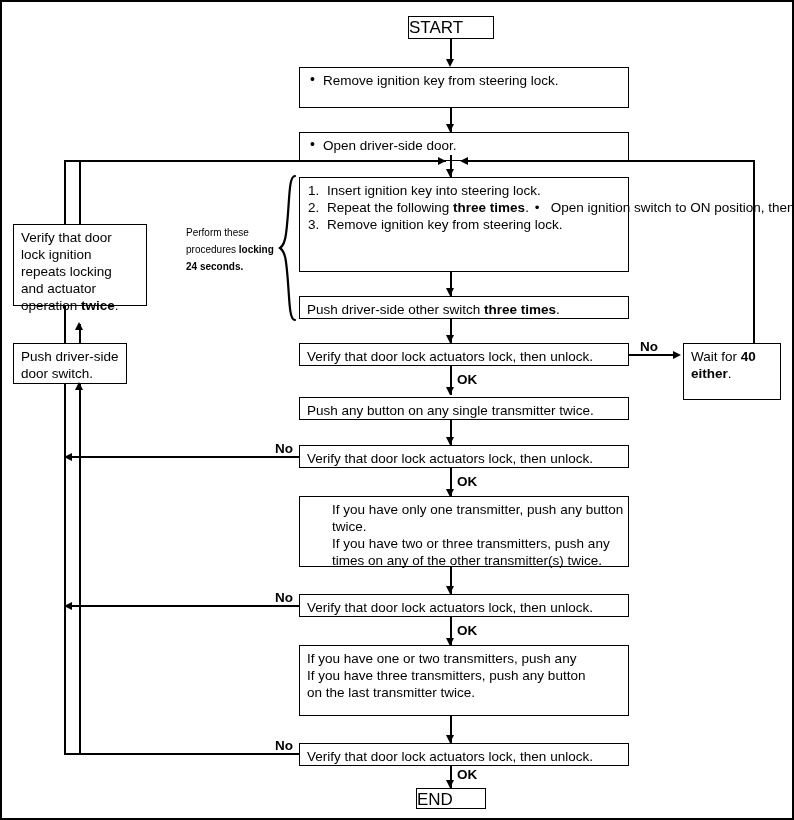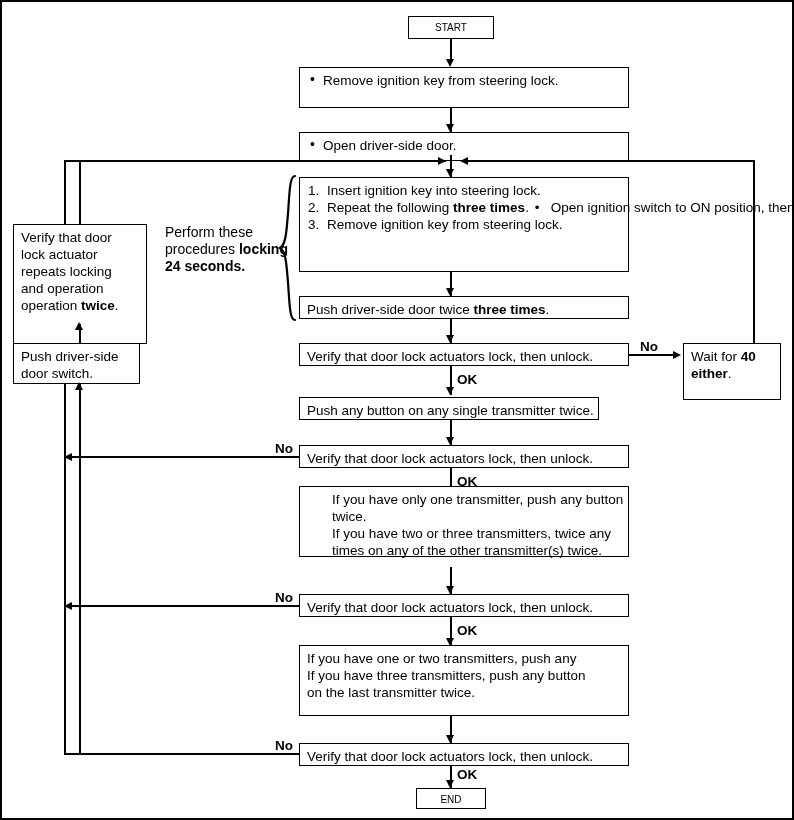--- a/index.html
+++ b/index.html
@@ -21,23 +21,23 @@
     position: absolute;
     box-sizing: border-box;
     border: 1.5px solid #000000;
     background: #ffffff;
     font-size: 13.5px;
     line-height: 17px;
     color: #000000;
     padding: 4px 7px;
   }
   .node.term {
-    text-align: center;
+    text-align: left;
     padding: 2px 0;
-    font-size: 10px;
+    font-size: 17px;
   }
   .node .ln { display: block; white-space: nowrap; }
   .node b { font-weight: bold; }
 
   
   .blist { margin: 0; padding: 0; list-style: none; }
   .blist li {
     position: relative;
     padding-left: 16px;
     white-space: nowrap;
@@ -108,23 +108,24 @@
 
   .edgelabel {
     position: absolute;
     font-size: 13.5px;
     font-weight: bold;
     color: #000000;
     white-space: nowrap;
   }
   .note {
     position: absolute;
-    font-size: 14px;
+    font-size: 10px;
     line-height: 17px;
     color: #000000;
+    margin-left: 21px;
   }
   .note .ln { display: block; white-space: nowrap; }
   .brace {
     position: absolute;
     color: #000000;
   }
 </style>
 </head>
 <body>
 
@@ -179,21 +180,21 @@
       <li>
         <span class="num">3.</span>
         <span>Remove ignition key from steering lock.</span>
       </li>
     </ul>
   </div>
   <div class="vline" style="left:448px; top:270px; height:24px;"></div>
   <div class="arrow-d" style="left:444px; top:286px;"></div>
 
   <div class="node" style="left:297px; top:294px; width:330px; height:23px;">
-    <span class="ln"><span>Push driver-side door twice </span><b>three times</b><span>.</span></span>
+    <span class="ln"><span>Push driver-side other switch </span><b>three times</b><span>.</span></span>
   </div>
   <div class="vline" style="left:448px; top:317px; height:24px;"></div>
   <div class="arrow-d" style="left:444px; top:333px;"></div>
 
   <div class="brace" style="left:276px; top:172px; width:22px; height:148px;">
     <svg width="22" height="148" viewBox="0 0 22 148">
       <path d="M17 2 C10 2, 12 30, 8 60 C7 68, 5 72, 2 74 C5 76, 7 80, 8 88 C12 118, 10 146, 17 146" fill="none" stroke="#000" stroke-width="2.2" stroke-linecap="round"></path>
     </svg>
   </div>
   <div class="note" style="left:163px; top:222px; width:115px;">
@@ -212,42 +213,42 @@
 
   <div class="node" style="left:681px; top:341px; width:98px; height:57px;">
     <span class="ln"><span>Wait for </span><b>40</b></span>
     <span class="ln"><b>either</b><span>.</span></span>
   </div>
 
   <div class="vline" style="left:448px; top:364px; height:29px;"></div>
   <div class="arrow-d" style="left:444px; top:385px;"></div>
   <div class="edgelabel" style="left:455px; top:370px;">OK</div>
 
-  <div class="node" style="left:297px; top:395px; width:300px; height:23px;">
+  <div class="node" style="left:297px; top:395px; width:330px; height:23px;">
     <span class="ln">Push any button on any single transmitter twice.</span>
   </div>
   <div class="vline" style="left:448px; top:418px; height:25px;"></div>
   <div class="arrow-d" style="left:444px; top:435px;"></div>
 
   <div class="node" style="left:297px; top:443px; width:330px; height:23px;">
     <span class="ln">Verify that door lock actuators lock, then unlock.</span>
   </div>
 
   <div class="hline" style="left:66px; top:454px; width:231px;"></div>
   <div class="arrow-l" style="left:62px; top:451px;"></div>
   <div class="edgelabel" style="left:273px; top:439px;">No</div>
 
   <div class="vline" style="left:448px; top:466px; height:29px;"></div>
   <div class="arrow-d" style="left:444px; top:487px;"></div>
   <div class="edgelabel" style="left:455px; top:472px;">OK</div>
 
-  <div class="node" style="left:297px; top:484px; width:330px; height:71px;padding-left:32px;">
+  <div class="node" style="left:297px; top:494px; width:330px; height:71px;padding-left:32px;">
     <span class="ln">If you have only one transmitter, push any button</span>
     <span class="ln">twice.</span>
-    <span class="ln">If you have two or three transmitters, twice any</span>
+    <span class="ln">If you have two or three transmitters, push any</span>
     <span class="ln">times on any of the other transmitter(s) twice.</span>
   </div>
   <div class="vline" style="left:448px; top:565px; height:27px;"></div>
   <div class="arrow-d" style="left:444px; top:584px;"></div>
 
   <div class="node" style="left:297px; top:592px; width:330px; height:23px;">
     <span class="ln">Verify that door lock actuators lock, then unlock.</span>
   </div>
   <div class="hline" style="left:66px; top:603px; width:231px;"></div>
   <div class="arrow-l" style="left:62px; top:600px;"></div>
@@ -272,29 +273,29 @@
   <div class="edgelabel" style="left:273px; top:736px;">No</div>
 
   <div class="vline" style="left:448px; top:764px; height:22px;"></div>
   <div class="arrow-d" style="left:444px; top:778px;"></div>
   <div class="edgelabel" style="left:455px; top:765px;">OK</div>
 
   <div class="node term" style="left:414px; top:786px; width:70px; height:21px;">
     <span class="ln">END</span>
   </div>
 
-  <div class="node" style="left:11px; top:222px; width:134px; height:120px;">
+  <div class="node" style="left:11px; top:222px; width:134px; height:82px;">
     <span class="ln">Verify that door</span>
-    <span class="ln">lock actuator</span>
+    <span class="ln">lock ignition</span>
     <span class="ln">repeats locking</span>
-    <span class="ln">and operation</span>
+    <span class="ln">and actuator</span>
     <span class="ln"><span>operation </span><b>twice</b><span>.</span></span>
   </div>
 
-  <div class="node" style="left:11px; top:341px; width:127px; height:41px;">
+  <div class="node" style="left:11px; top:341px; width:114px; height:41px;">
     <span class="ln">Push driver-side</span>
     <span class="ln">door switch.</span>
   </div>
 
   <div class="vline" style="left:77px; top:322px; height:19px;"></div>
   <div class="arrow-u" style="left:73px; top:320px;"></div>
 
   <div class="vline" style="left:77px; top:159px; height:64px;"></div>
 
   <div class="vline" style="left:77px; top:382px; height:371px;"></div>

